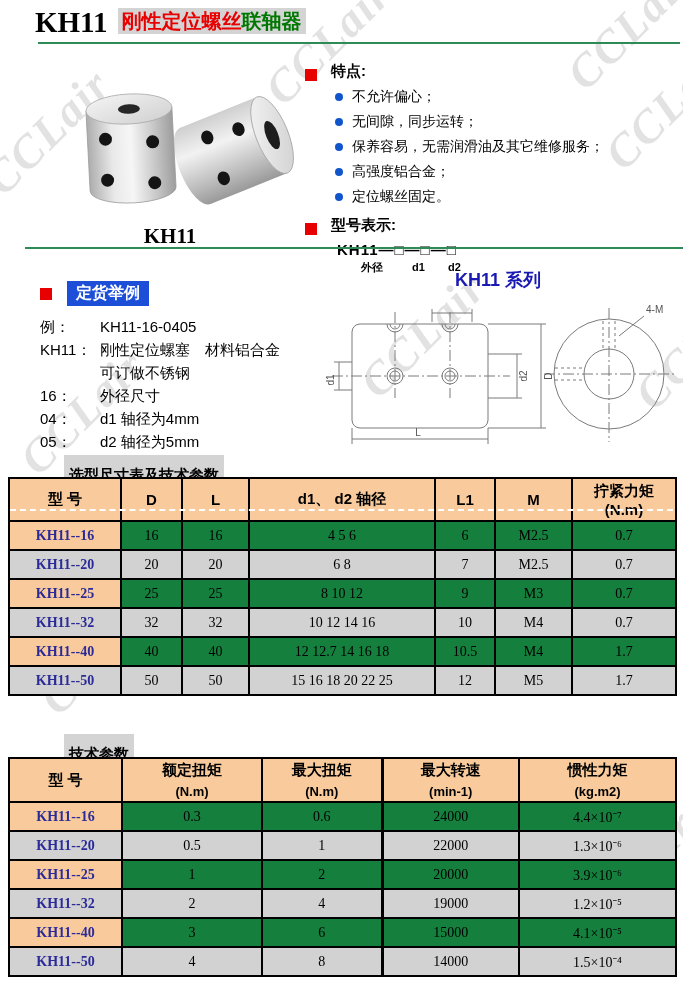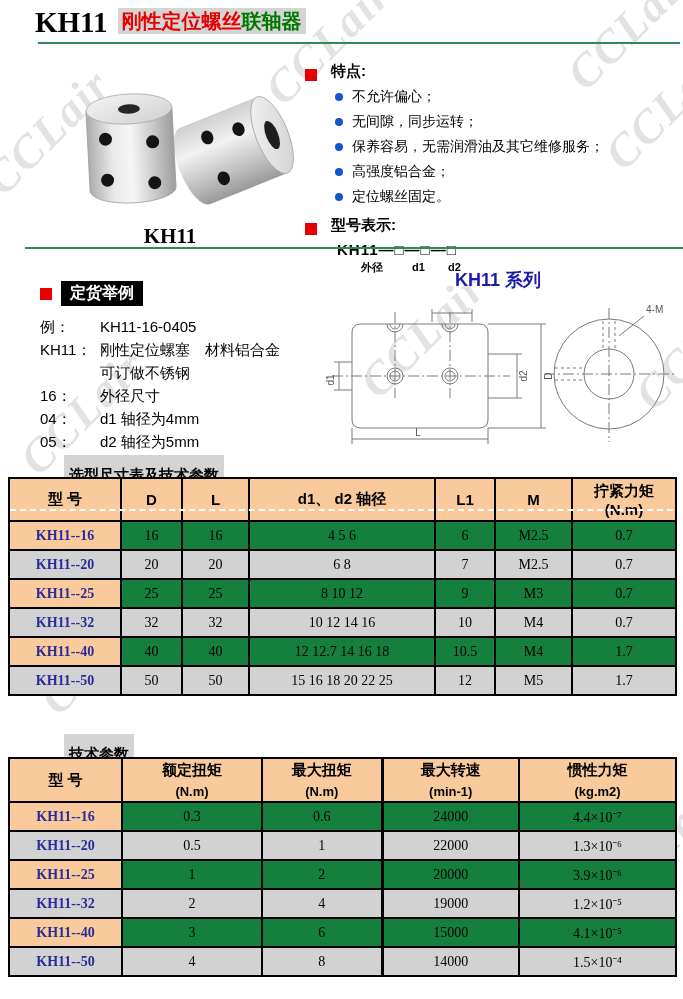--- a/index.html
+++ b/index.html
@@ -24,21 +24,21 @@
   .bhead{font-weight:bold;font-size:15px;margin-left:14px}
   .feat-item{display:flex;align-items:center;margin:7px 0 0 30px;font-size:14px}
   .bluedot{width:8px;height:8px;border-radius:50%;background:#1155cc;margin-right:9px;flex:0 0 8px}
   .pattern{margin:6px 0 0 32px;font-weight:bold;font-size:15px;letter-spacing:1px}
   .pat-labels{margin:2px 0 0 56px;font-weight:bold;font-size:11px}
   .pat-labels span{display:inline-block}
   .pat-labels span:nth-child(2){margin-left:26px}
   .pat-labels span:nth-child(3){margin-left:20px}
   
   .ord-head{display:flex;align-items:center}
-  .ord-badge{background:#000000;color:#fff;font-weight:bold;font-size:16px;padding:2px 9px;margin-left:9px}
+  .ord-badge{background:#1d4ed8;color:#fff;font-weight:bold;font-size:16px;padding:2px 9px;margin-left:15px}
   .ord-lines{margin-top:9px;font-size:15px}
   .ord-line{display:flex;line-height:23px}
   .ord-line .lb{flex:0 0 60px;white-space:nowrap}
   .series-title{font-weight:bold;font-size:18px;color:#1a1ab3}
   
   .gtitle{background:#d4d4d4;font-weight:bold;font-size:15px;padding:11px 5px;margin-left:12px}
   
   table{border-collapse:collapse;table-layout:fixed;background:#15803d}
   th,td{border:2px solid #000;text-align:center;padding:0;overflow:hidden}
   #table1 th{height:41px;background:#f9cb9c;font-weight:bold;font-size:15px}

